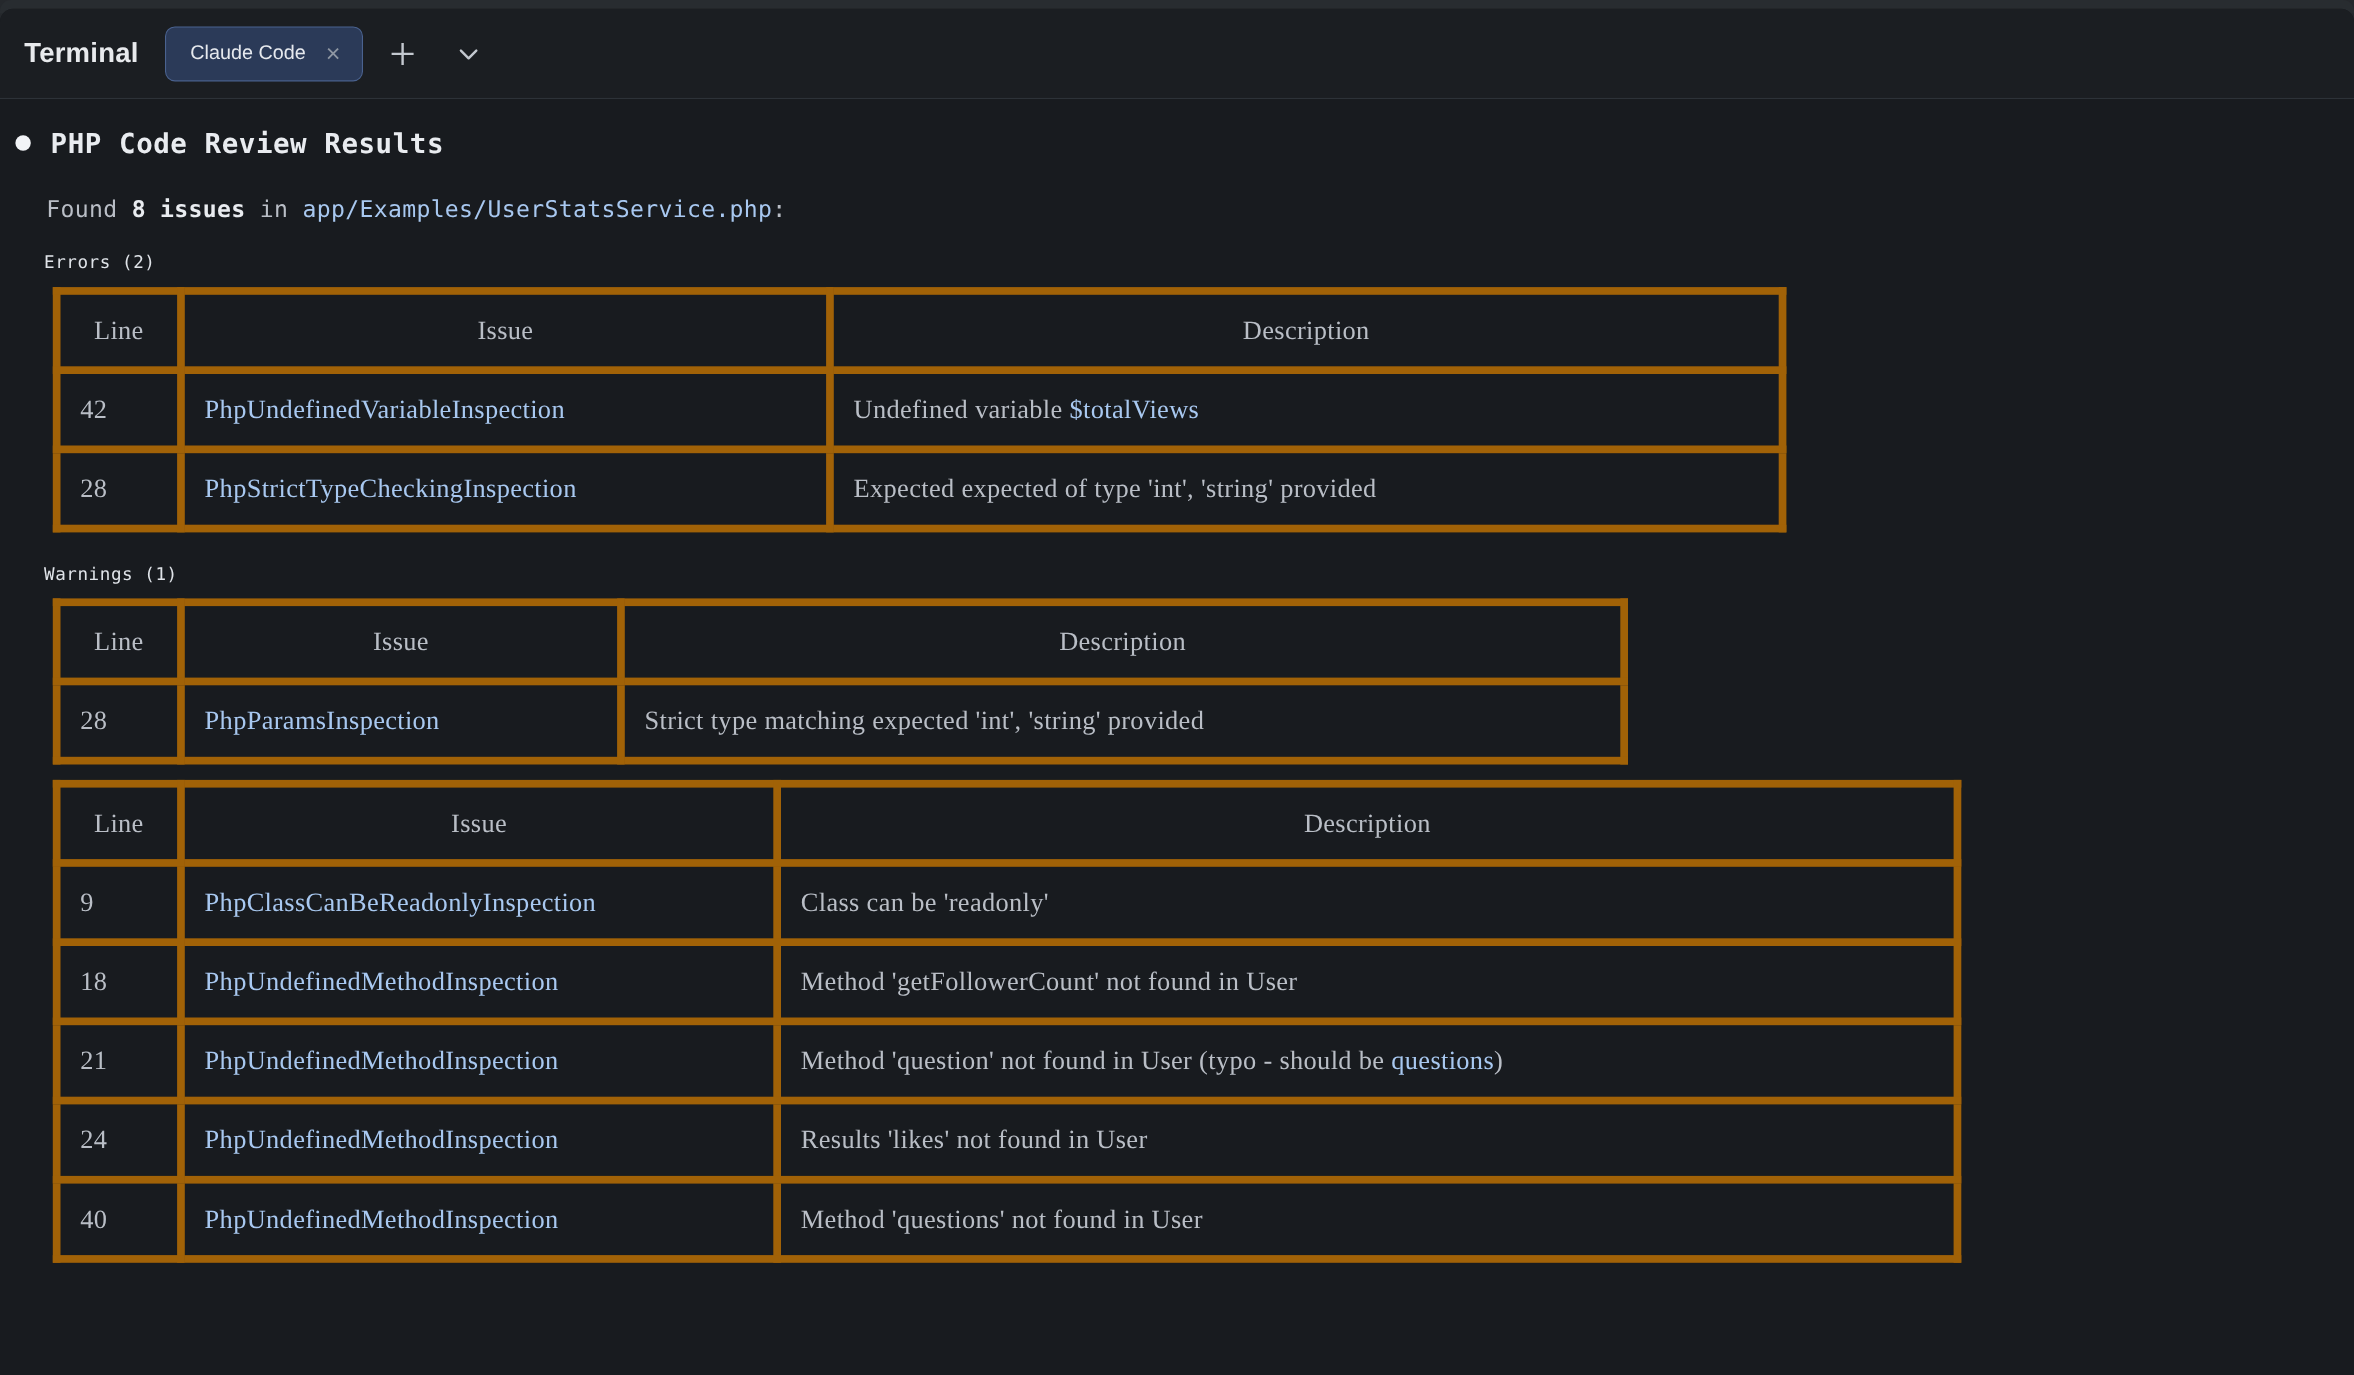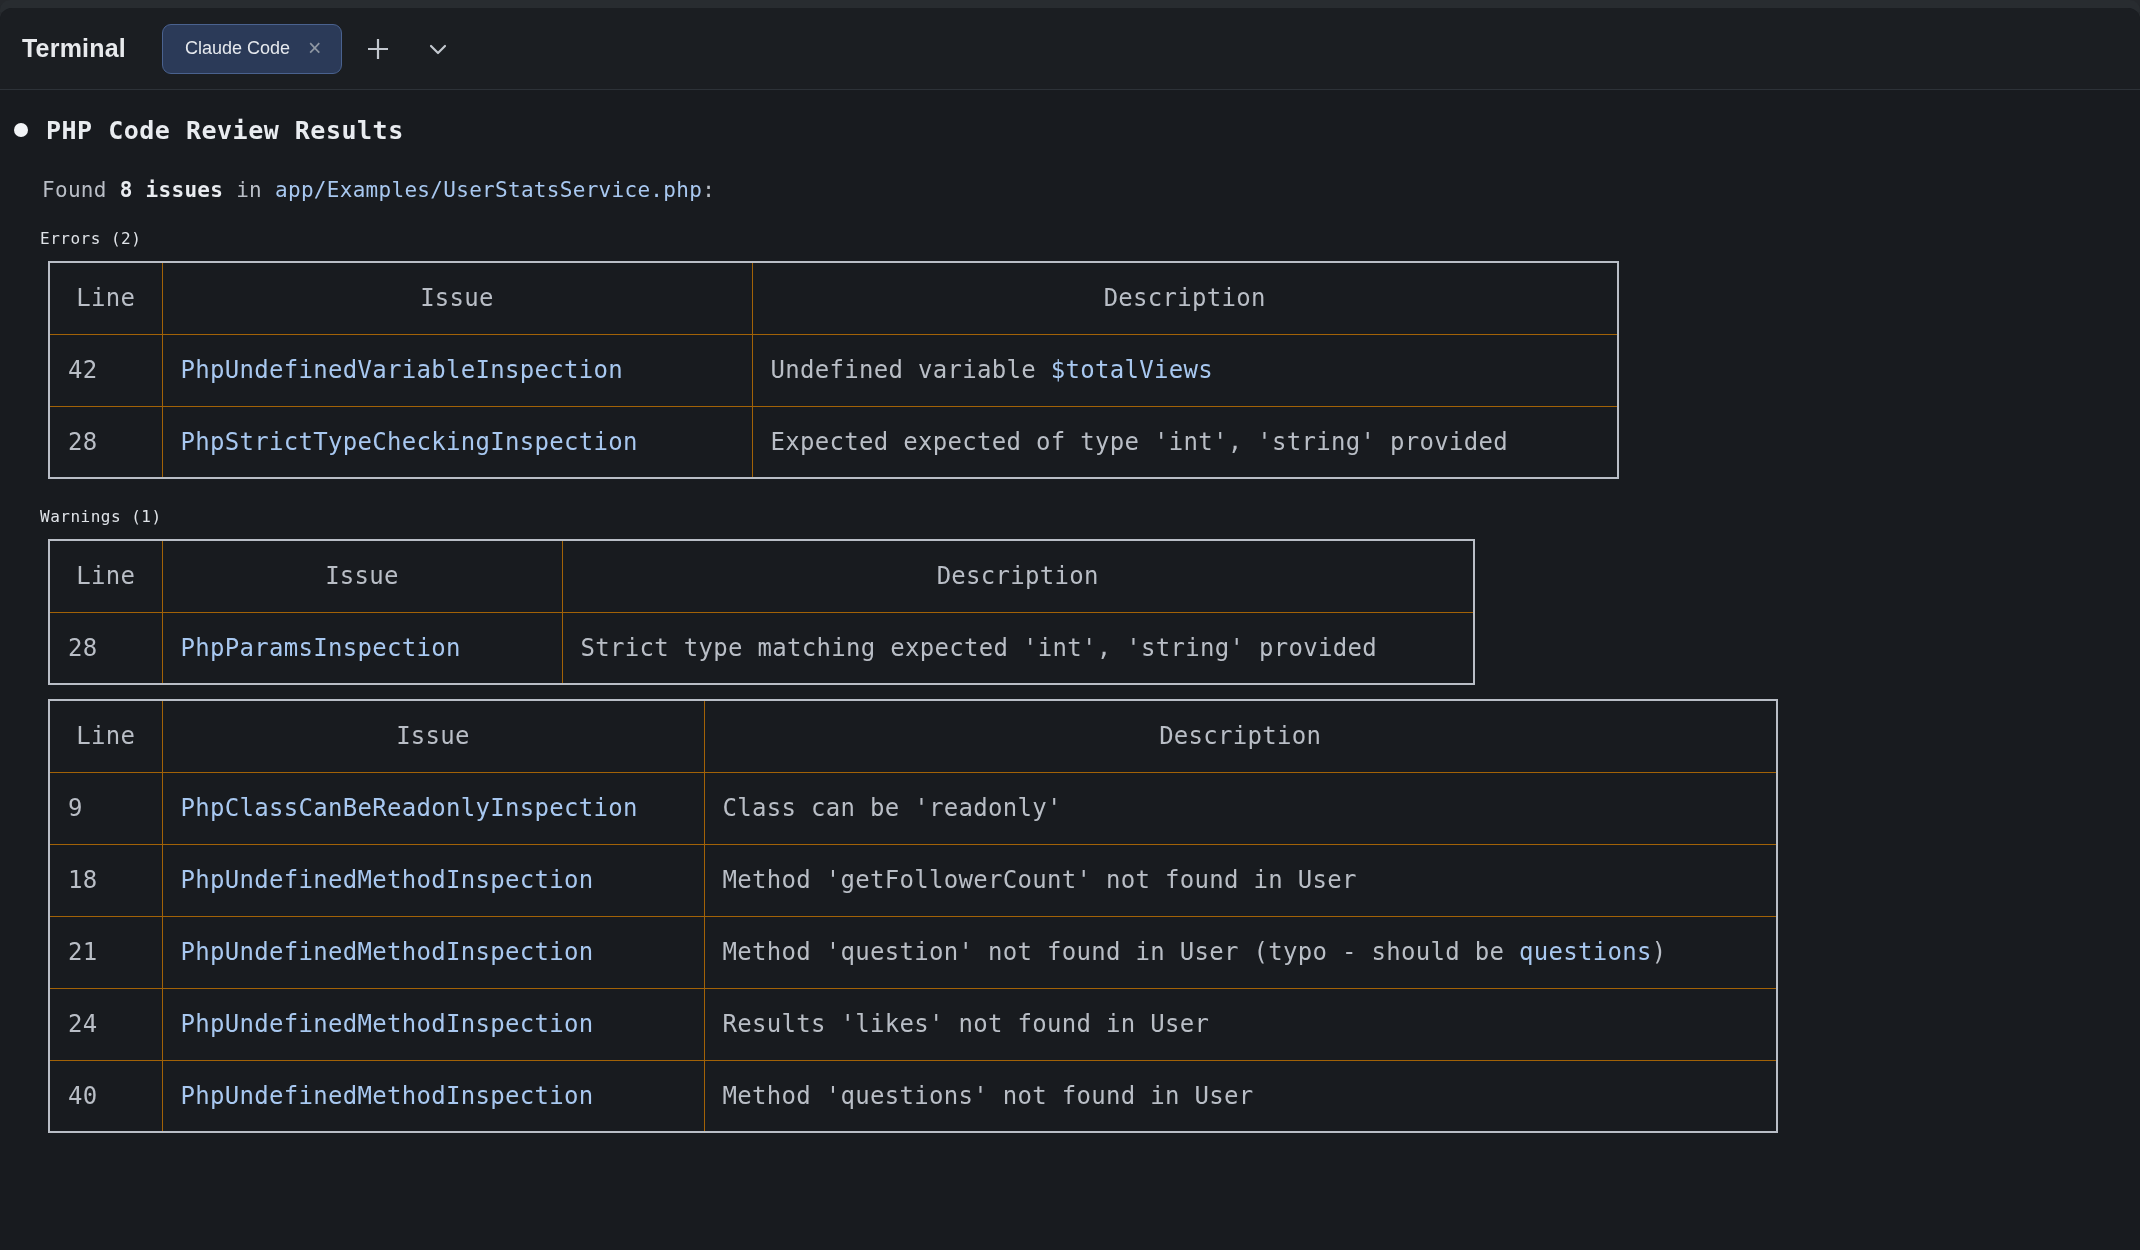--- a/index.html
+++ b/index.html
@@ -47,21 +47,21 @@
     padding-left: 22px;
     gap: 0;
   }
 
   .tabbar-title {
     font-family: "Liberation Sans", sans-serif;
     font-size: 25px;
     font-weight: bold;
     color: #e8eaed;
     letter-spacing: 0.2px;
-    margin-right: 36px;
+    margin-right: 24px;
     text-align: right;
   }
 
   .tab {
     display: flex;
     align-items: center;
     gap: 18px;
     height: 50px;
     padding: 0 20px 0 22px;
     background: #2b3a58;
@@ -139,28 +139,29 @@
     letter-spacing: 0.5px;
   }
 
   table.md {
     margin: 14px 0 0 48px;
     border-collapse: collapse;
     border: 2px solid #b9bec6;
     table-layout: fixed;
   }
   table.md th, table.md td {
-    border: 1px solid #a16207;
+    border: 7px solid #a16207;
     font-size: 24px;
     color: #b9bec6;
     letter-spacing: 0.3px;
     height: 72px;
     padding: 0 18px;
     white-space: nowrap;
     overflow: hidden;
+    font-family: Liberation Serif, serif;
   }
   table.md th { text-align: center; font-weight: normal; color: #b9bec6; }
   table.md td.col-line { text-align: left; }
   table.md td.col-issue { text-align: left; color: #a8c8f0; }
   table.md td.col-desc  { text-align: left; }
 
   
   .tbl-errors .c-line { width: 113px; }
   .tbl-errors .c-issue { width: 590px; }
   .tbl-errors .c-desc  { width: 866px; }

